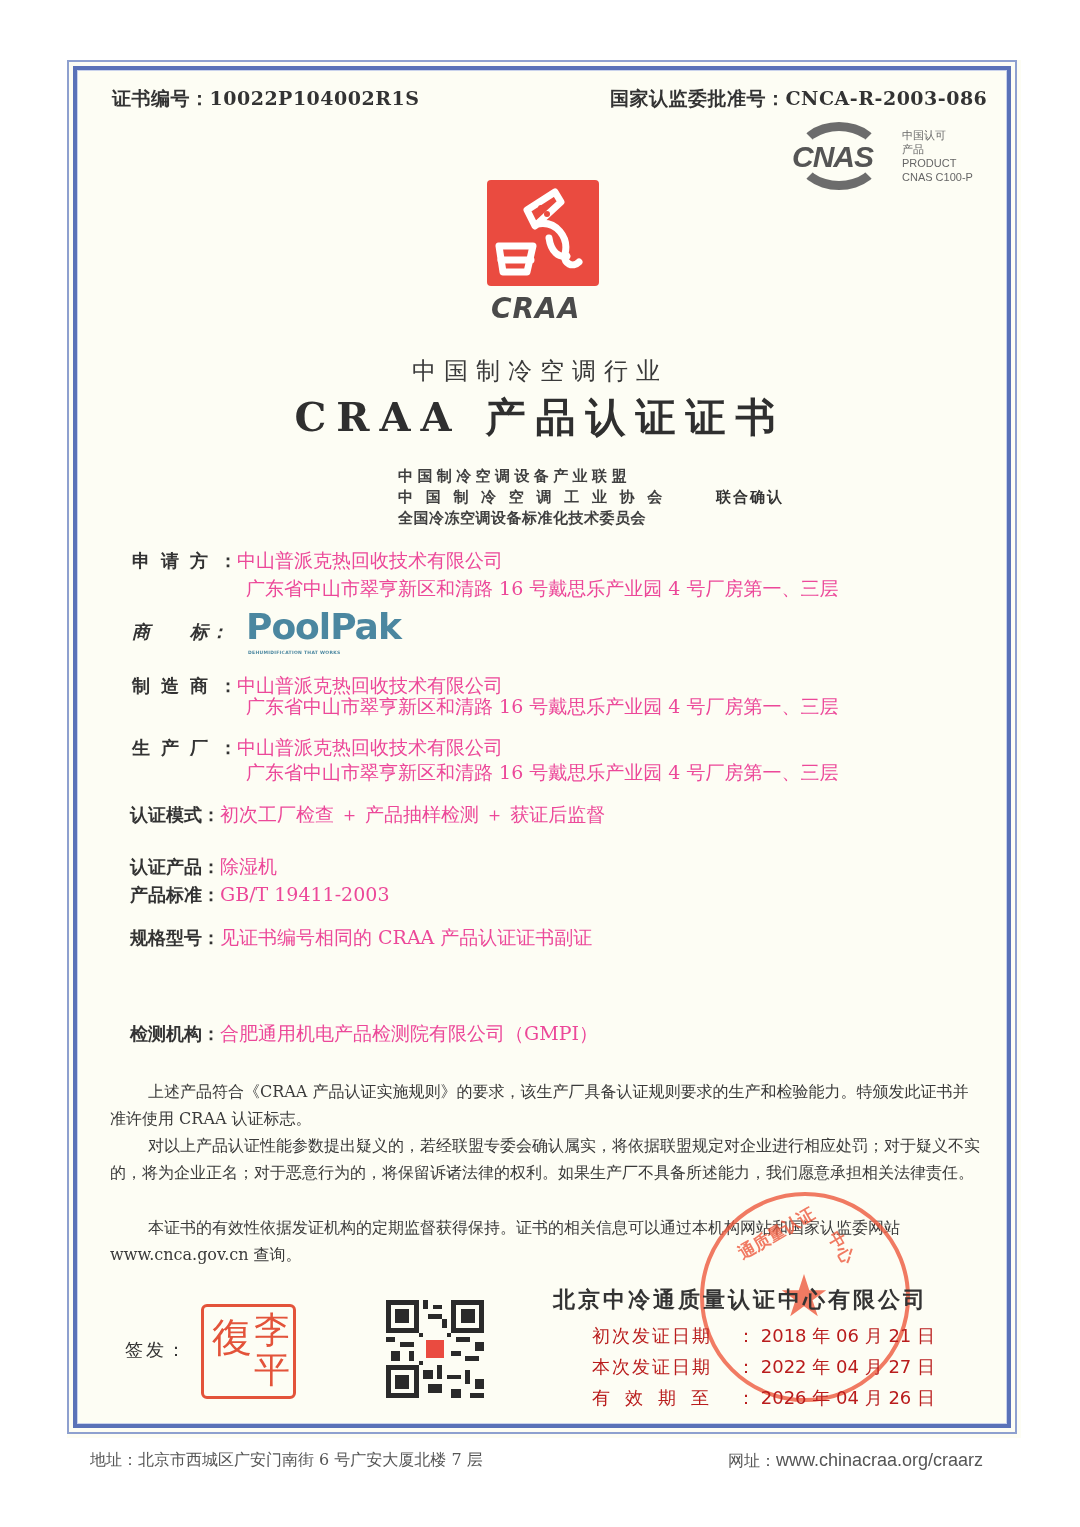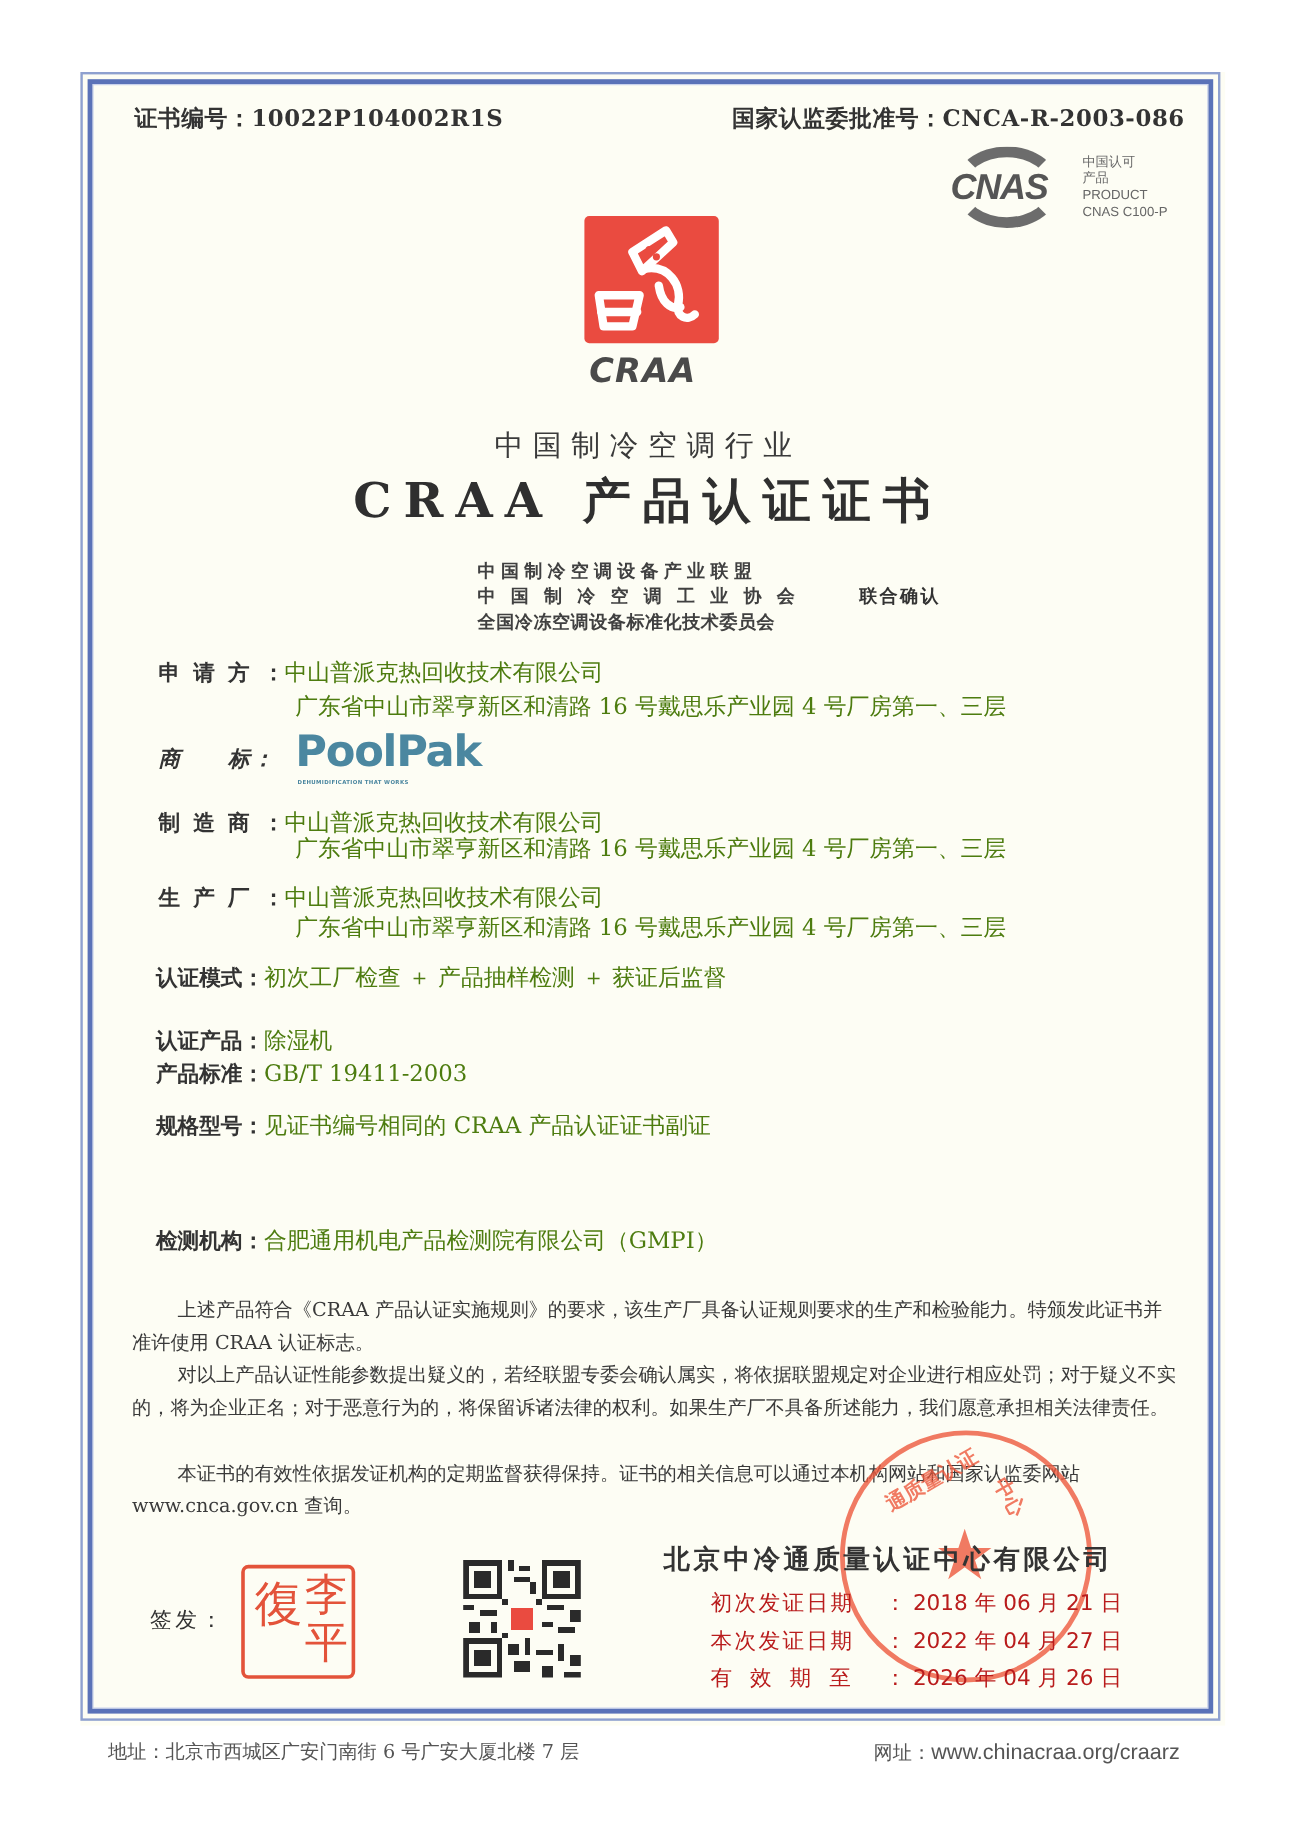--- a/index.html
+++ b/index.html
@@ -42,21 +42,21 @@
   .industry { left:0; width:1080px; top:355px; text-align:center; font-family:"DejaVu Sans", sans-serif; font-size:24px; letter-spacing:8px; color:#3a3a3a; }
   .big-title { left:0; width:1080px; top:390px; text-align:center; font-size:40px; font-weight:bold; letter-spacing:10px; color:#2f2f2f; }
 
   .orgs { left:398px; top:466px; font-family:"DejaVu Sans", sans-serif; font-weight:bold; font-size:15px; color:#404040; line-height:21px; }
   .org-1 { letter-spacing:4.4px; }
   .org-2 { letter-spacing:12.7px; }
   .org-3 { letter-spacing:0.5px; }
   .joint { left:716px; top:488px; font-family:"DejaVu Sans", sans-serif; font-weight:bold; font-size:15px; letter-spacing:2px; color:#333; }
 
   .field-label { font-family:"DejaVu Sans", sans-serif; font-weight:bold; font-size:18px; color:#333; }
-  .field-val { font-size:19px; color:#4d7c0f; }
+  .field-val { font-size:19px; color:#ec4899; }
   .lbl-spaced { letter-spacing:11px; }
   .lbl-wide { letter-spacing:40px; }
 
   .poolpak { left:246px; top:612px; width:180px; height:48px; }
   .poolpak-word { position:absolute; left:0; top:-6px; font-family:"DejaVu Sans", sans-serif; font-weight:bold; font-size:36px; color:#4b87a0; letter-spacing:-1px; }
   .poolpak-tag { position:absolute; left:2px; top:38px; font-family:"DejaVu Sans", sans-serif; font-weight:bold; font-size:4.5px; color:#4b87a0; letter-spacing:0.3px; }
 
   .para { left:110px; width:870px; font-size:16px; color:#3a3a3a; line-height:27px; white-space:normal; }
   .indent { text-indent:38px; }
 

